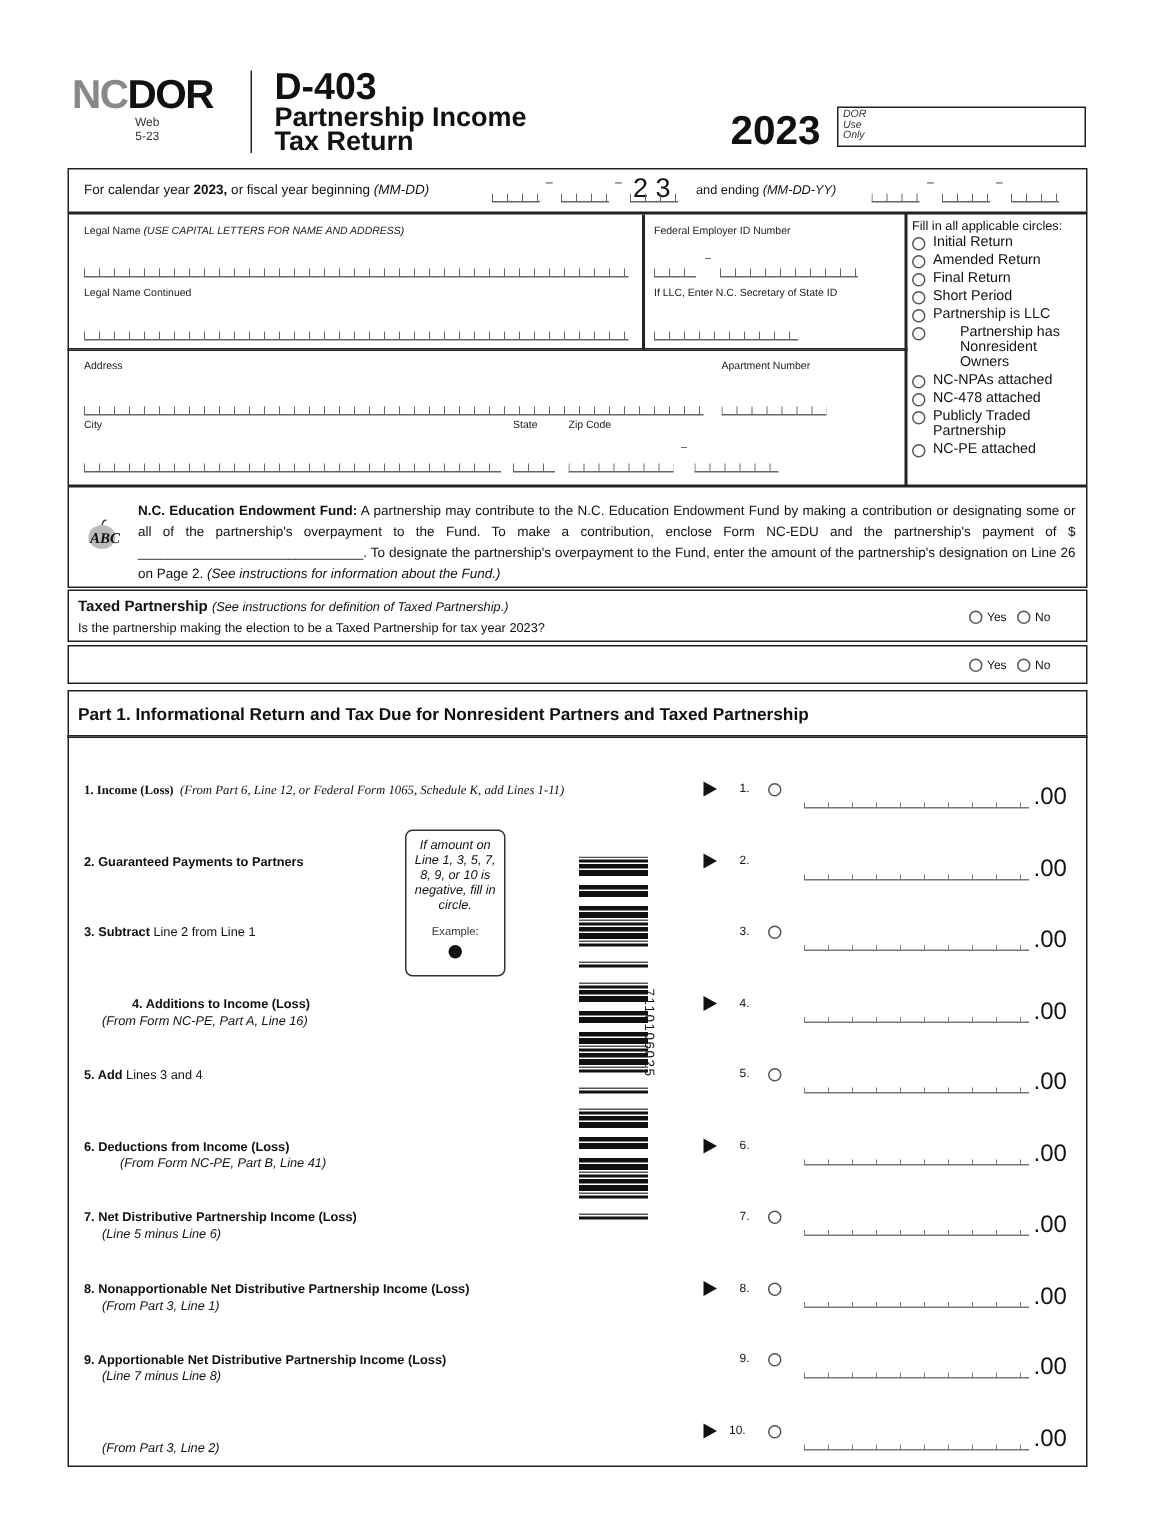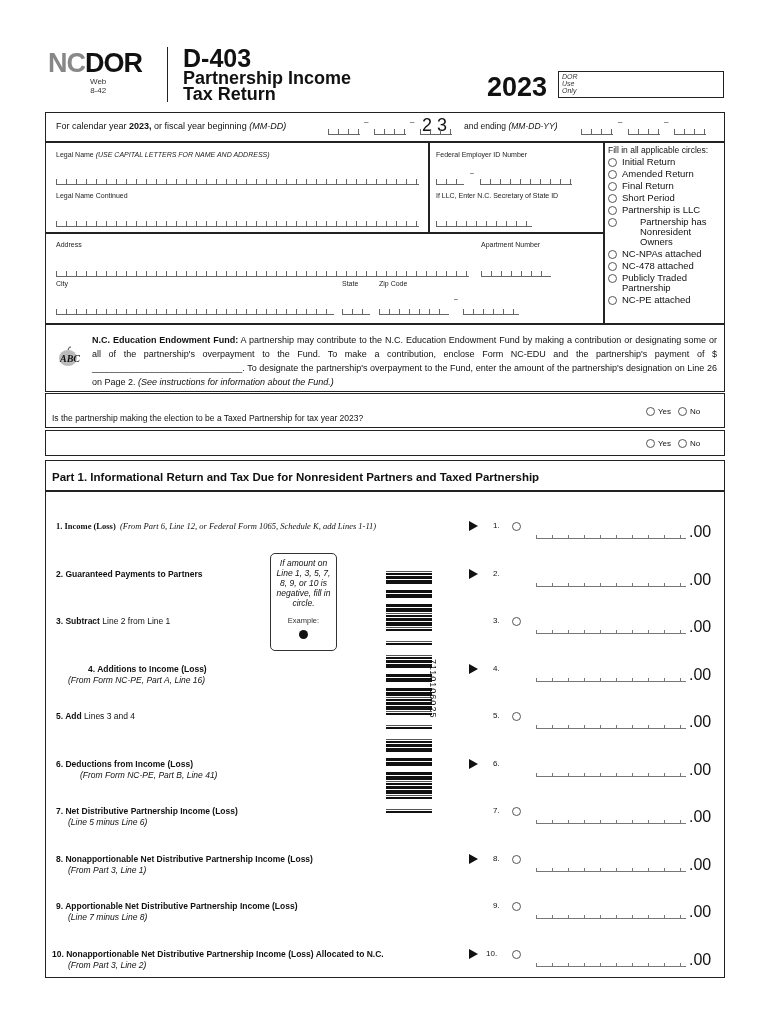--- a/index.html
+++ b/index.html
@@ -26,21 +26,21 @@
   .line-title { font-size: 8.5px; font-weight: bold; }
   .line-sub { font-size: 8.5px; font-style: italic; padding-left: 12px; }
   .linenum { font-size: 8px; }
 </style>
 </head>
 <body>
 
 <div class="abs logo"><span class="nc">NC</span><span class="dor">DOR</span></div>
 <div class="abs webver">
     <div>Web</div>
-    <div>8-42</div>
+    <div>5-23</div>
   </div>
 <div class="abs vline"></div>
 <div class="abs formnum">D-403</div>
 <div class="abs formtitle">
     <div>Partnership Income</div>
     <div>Tax Return</div>
   </div>
 <div class="abs year">2023</div>
 <div class="abs doruse">
     <div>DOR</div>
@@ -148,20 +148,21 @@
         <path d="M12 5 Q13 1 15 2" stroke="#444" fill="none"></path>
         <text x="4" y="17" font-size="10" font-weight="bold" font-style="italic" fill="#111" font-family="Liberation Serif, serif">ABC</text>
       </svg>
   </div>
   <div class="abs" style="left:46px;top:8px;width:625px;font-size:9px;line-height:14px;text-align:justify;">
     <b>N.C. Education Endowment Fund:</b><span> A partnership may contribute to the N.C. Education Endowment Fund by making a contribution or designating some or all of the partnership's overpayment to the Fund. To make a contribution, enclose Form NC-EDU and the partnership's payment of $ </span><span>______________________________</span><span>.  To designate the partnership's overpayment to the Fund, enter the amount of the partnership's designation on Line 26 on Page 2. </span><i>(See instructions for information about the Fund.)</i>
   </div>
 </div>
 
 <div class="abs box" style="left:45px;top:393px;width:680px;height:35px;">
+  <div class="abs" style="left:6px;top:5px;font-size:10px;"><b>Taxed Partnership</b> <i style="font-size:8.5px;">(See instructions for definition of Taxed Partnership.)</i></div>
   <div class="abs" style="left:6px;top:19px;font-size:8.5px;">Is the partnership making the election to be a Taxed Partnership for tax year 2023?</div>
   <div class="abs" style="left:600px;top:13px;font-size:8px;display:flex;align-items:center;gap:3px;">
     <span class="circle"></span>
       <span>Yes</span>
     <span class="circle" style="margin-left:4px;"></span>
       <span>No</span>
   </div>
 </div>
 
 <div class="abs box" style="left:45px;top:430px;width:680px;height:26px;">
@@ -242,21 +243,20 @@
       </div>
       <div class="abs" style="left: 0px; top: 410px; width: 676px; height: 40px;">
         <div class="abs line-title" style="left:10px;top:0;">9. Apportionable Net Distributive Partnership Income (Loss)</div>
         <div class="abs line-sub" style="left:10px;top:11px;">(Line 7 minus Line 8)</div>
         <div class="abs linenum" style="left:447px;top:0;">9.</div>
         <span class="abs circle" style="left:466px;top:1px;"></span>
         <div class="abs amt-line" style="left:490px;top:14px;width:150px;"></div>
         <div class="abs dot00" style="left:643px;top:2px;">.00</div>
       </div>
       <div class="abs" style="left: 0px; top: 457.5px; width: 676px; height: 40px;">
-        <div class="abs line-title" style="left:6px;top:0;">10. Nonapportionable Net Distributive Partnership Income (Loss) Allocated to N.C.</div>
         <div class="abs line-sub" style="left:10px;top:11px;">(From Part 3, Line 2)</div>
         <div class="abs arrow" style="left:423px;top:0;"></div>
         <div class="abs linenum" style="left:440px;top:0;">10.</div>
         <span class="abs circle" style="left:466px;top:1px;"></span>
         <div class="abs amt-line" style="left:490px;top:14px;width:150px;"></div>
         <div class="abs dot00" style="left:643px;top:2px;">.00</div>
       </div>
     </div>
   <div class="abs" style="left:224px;top:62px;width:67px;height:98px;border:1.5px solid #333;border-radius:5px;text-align:center;font-size:8.5px;font-style:italic;line-height:10px;padding:4px 3px;">
     <div>If amount on Line 1, 3, 5, 7, 8, 9, or 10 is negative, fill in circle.</div>

